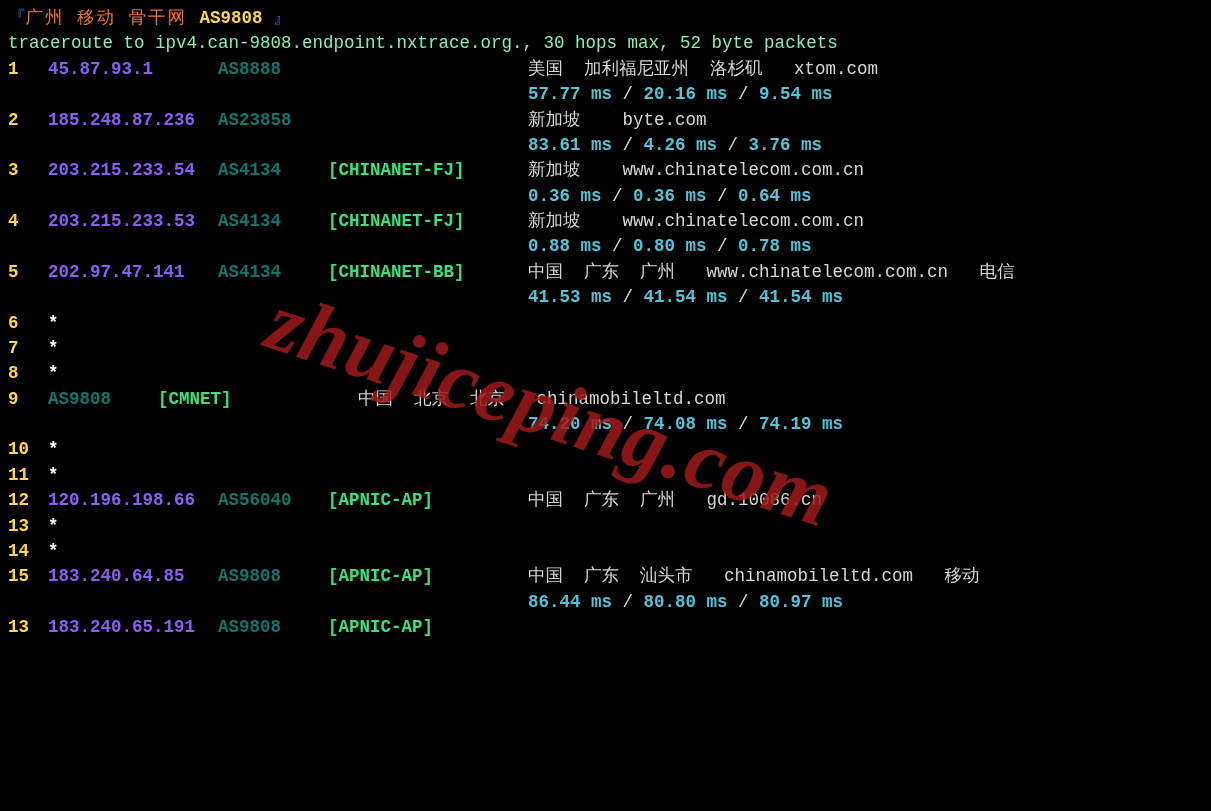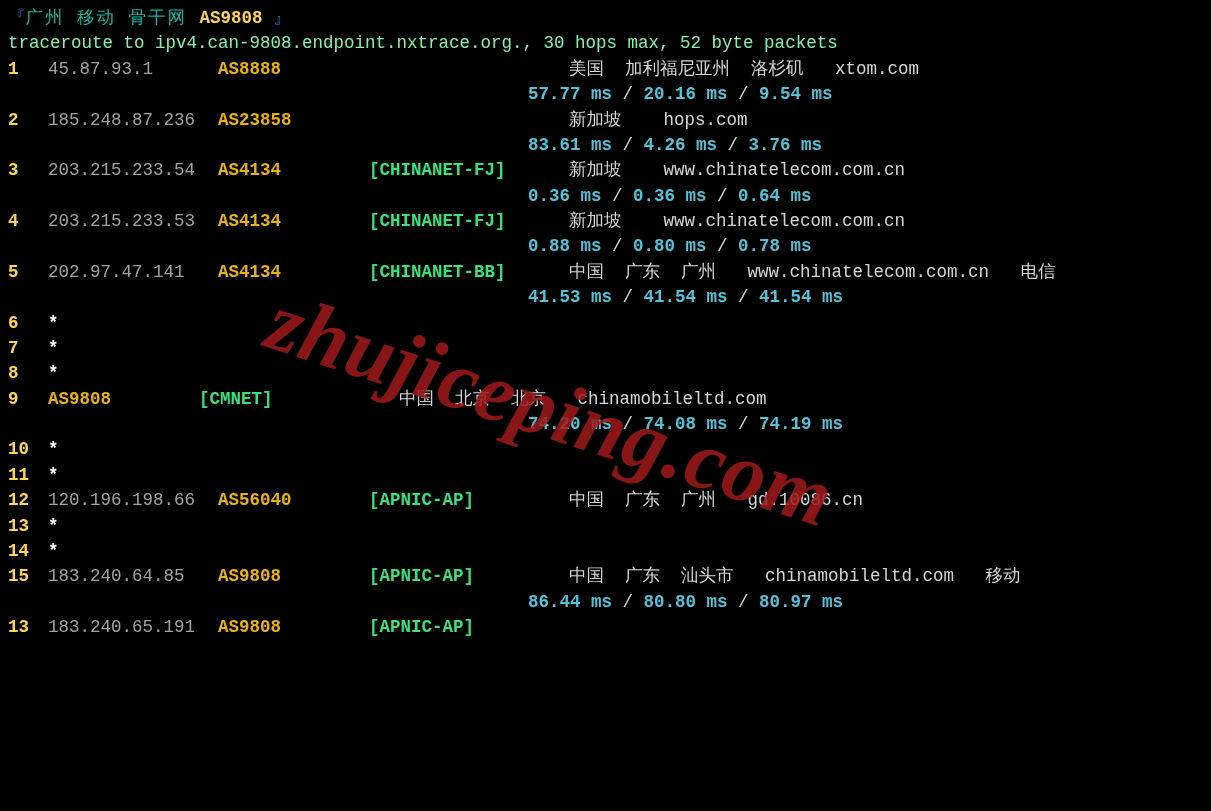--- a/index.html
+++ b/index.html
@@ -13,33 +13,33 @@
   body {
     font-family: "Consolas", "Menlo", "Courier New", monospace;
     font-size: 17.5px;
     line-height: 1.45;
     color: #d0d0d0;
     padding: 6px 8px;
     box-sizing: border-box;
     position: relative;
   }
   .title-line .bracket { color: #3b7dd8; }
-  .title-line .cn { color: #14b8a6; letter-spacing: 2px; }
+  .title-line .cn { color: #f97316; letter-spacing: 2px; }
   .title-line .asn-hl { color: #ffd54a; font-weight: bold; }
   .intro { color: #86efac; white-space: pre; }
   .rows { }
   .hop-line {
     display: flex;
     align-items: baseline;
     white-space: pre;
   }
   .col-num  { width: 40px;  color:#ffd54a; font-weight:bold; flex:0 0 auto; }
-  .col-ip   { width: 170px; color:#a3a3a3; font-weight:normal; flex:0 0 auto; }
-  .col-asn  { width: 110px; color:#eab308; font-weight:bold; flex:0 0 auto; }
-  .col-net  { width: 200px; color:#37e27a; font-weight:bold; flex:0 0 auto;margin-left:41px; }
+  .col-ip   { width: 170px; color:#8b5cf6; font-weight:bold; flex:0 0 auto; }
+  .col-asn  { width: 110px; color:#0f766e; font-weight:bold; flex:0 0 auto; }
+  .col-net  { width: 200px; color:#37e27a; font-weight:bold; flex:0 0 auto; }
   .col-loc  { flex:1 1 auto; color:#d6d6d6; }
   .times-line {
     display: flex;
     white-space: pre;
     text-align: right;
   }
   .times-pad { width: 520px; flex:0 0 auto; }
   .times { color:#52c3d8; font-weight:bold; }
   .times .sep { color:#d6d6d6; font-weight:normal; }
   .star-line { display:flex; white-space:pre; }
@@ -67,21 +67,21 @@
 
 <div class="title-line">
   <span class="bracket">『</span><span class="cn">广州  移动  骨干网 </span><span class="asn-hl">AS9808</span><span class="bracket"> 』</span>
 </div>
 
 <div class="intro">traceroute to ipv4.can-9808.endpoint.nxtrace.org., 30 hops max, 52 byte packets</div>
 
 <div class="rows" id="rows">
     <div class="hop-line"><span class="col-num">1</span><span class="col-ip">45.87.93.1</span><span class="col-asn">AS8888</span><span class="col-net"></span><span class="col-loc">美国  加利福尼亚州  洛杉矶   xtom.com</span></div>
     <div class="times-line"><span class="times-pad"></span><span class="times"><span>57.77 ms</span><span class="sep"> / </span><span>20.16 ms</span><span class="sep"> / </span><span>9.54 ms</span></span></div>
-    <div class="hop-line"><span class="col-num">2</span><span class="col-ip">185.248.87.236</span><span class="col-asn">AS23858</span><span class="col-net"></span><span class="col-loc">新加坡    hops.com</span></div>
+    <div class="hop-line"><span class="col-num">2</span><span class="col-ip">185.248.87.236</span><span class="col-asn">AS23858</span><span class="col-net"></span><span class="col-loc">新加坡    byte.com</span></div>
     <div class="times-line"><span class="times-pad"></span><span class="times"><span>83.61 ms</span><span class="sep"> / </span><span>4.26 ms</span><span class="sep"> / </span><span>3.76 ms</span></span></div>
     <div class="hop-line"><span class="col-num">3</span><span class="col-ip">203.215.233.54</span><span class="col-asn">AS4134</span><span class="col-net">[CHINANET-FJ]</span><span class="col-loc">新加坡    www.chinatelecom.com.cn</span></div>
     <div class="times-line"><span class="times-pad"></span><span class="times"><span>0.36 ms</span><span class="sep"> / </span><span>0.36 ms</span><span class="sep"> / </span><span>0.64 ms</span></span></div>
     <div class="hop-line"><span class="col-num">4</span><span class="col-ip">203.215.233.53</span><span class="col-asn">AS4134</span><span class="col-net">[CHINANET-FJ]</span><span class="col-loc">新加坡    www.chinatelecom.com.cn</span></div>
     <div class="times-line"><span class="times-pad"></span><span class="times"><span>0.88 ms</span><span class="sep"> / </span><span>0.80 ms</span><span class="sep"> / </span><span>0.78 ms</span></span></div>
     <div class="hop-line"><span class="col-num">5</span><span class="col-ip">202.97.47.141</span><span class="col-asn">AS4134</span><span class="col-net">[CHINANET-BB]</span><span class="col-loc">中国  广东  广州   www.chinatelecom.com.cn   电信</span></div>
     <div class="times-line"><span class="times-pad"></span><span class="times"><span>41.53 ms</span><span class="sep"> / </span><span>41.54 ms</span><span class="sep"> / </span><span>41.54 ms</span></span></div>
     <div class="star-line"><span class="col-num">6</span><span class="star">*</span></div>
     <div class="star-line"><span class="col-num">7</span><span class="star">*</span></div>
     <div class="star-line"><span class="col-num">8</span><span class="star">*</span></div>

